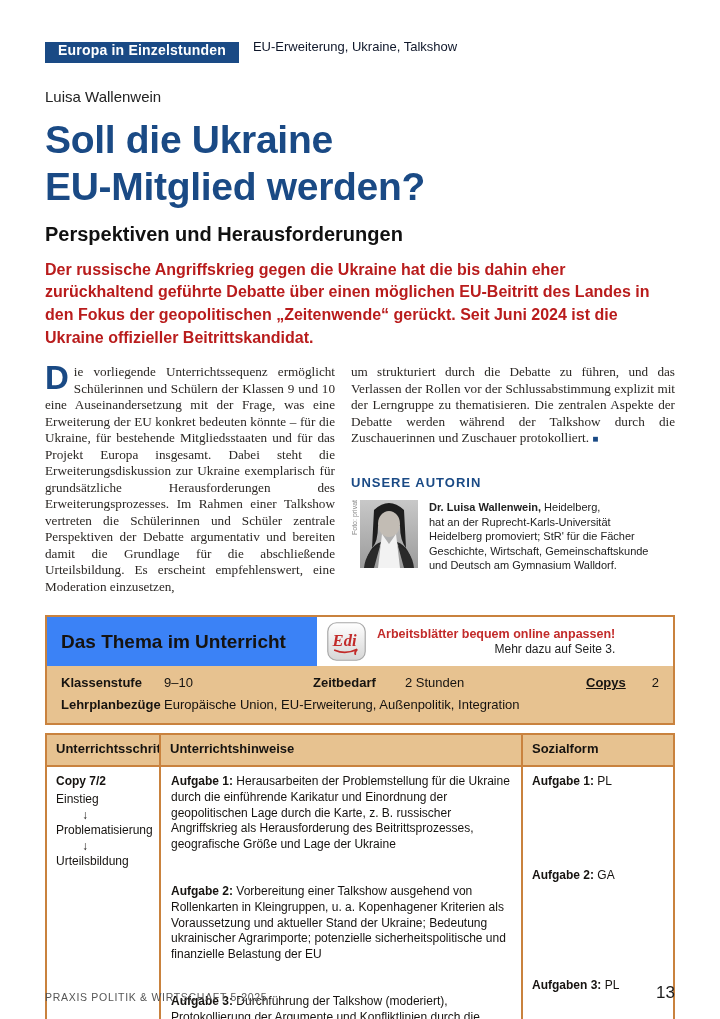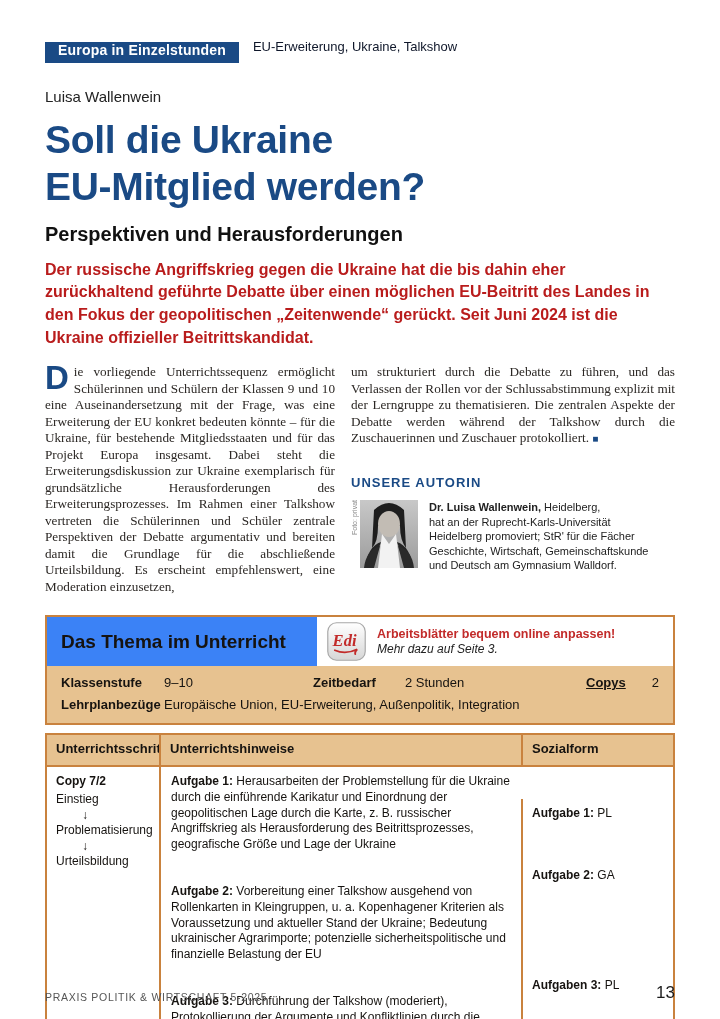--- a/index.html
+++ b/index.html
@@ -45,21 +45,21 @@
   .bio-name { font-weight:bold; }
 
   
   .topic-box { margin-top:20px; border:2px solid #c9823e; }
   .topic-header { display:flex; height:49px; }
   .topic-title-cell { width:270px; background:#3b82f6; display:flex; align-items:center;
                       padding-left:14px; font-size:19px; font-weight:bold; color:#161310; }
   .edi-area { flex:1; background:#fff; display:flex; align-items:center; gap:11px; padding-left:10px; }
   .edi-logo { width:39px; height:39px; flex:0 0 auto; }
   .edi-l1 { color:#c22b2a; font-weight:bold; font-size:12.5px; }
-  .edi-l2 { font-style:italic; font-size:12px; color:#222; margin-top:1px; }
+  .edi-l2 { font-size:12px; color:#222; margin-top:1px;text-align:right; }
   .meta-band { background:#e7c290; padding:9px 14px 11px; font-size:13px; color:#161310; }
   .meta-row1 { display:flex; }
   .meta-pair { display:flex; }
   .m-label { font-weight:bold; }
   .mp1 { width:252px; } .mp1 .m-label { width:103px; }
   .mp2 { flex:1; } .mp2 .m-label { width:92px; }
   .mp3 .m-label { margin-right:26px;text-decoration:underline; }
   .meta-row2 { display:flex; margin-top:7px; }
   .meta-row2 .m-label { width:103px; }
 
@@ -69,21 +69,21 @@
   .uth { background:#e7c290; font-weight:bold; font-size:13px; padding:6px 9px 7px;
          border-bottom:2px solid #c9823e; }
   .bl { border-left:2px solid #c9823e; }
   .step-cell { grid-column:1; grid-row:2 / span 4; padding:7px 6px 0 9px; }
   .step-title { font-weight:bold; margin-bottom:2px; }
   .step-item { }
   .step-arrow { padding-left:26px; }
   .hint-cell { grid-column:2; padding:16px 10px; }
   .hint-cell.first { padding-top:7px; }
   .soc-cell { grid-column:3; padding:0 6px 0 9px; white-space:nowrap; }
-  .soc-cell.first { padding-top:7px;margin-top:32px; }
+  .soc-cell.first { padding-top:7px; }
   .b { font-weight:bold; }
   .r2{grid-row:2}.r3{grid-row:3}.r4{grid-row:4}
 
   
   .page-footer { position:absolute; left:45px; right:45px; bottom:16px;
                  display:flex; justify-content:space-between; align-items:flex-end; }
   .journal { font-size:10.5px; color:#555; letter-spacing:0.7px; }
   .pagenum { font-size:17px; color:#1c1c1c; }
 </style>
 </head>

